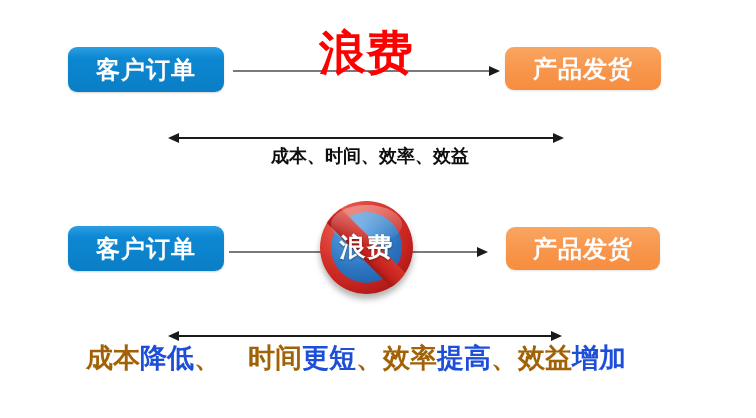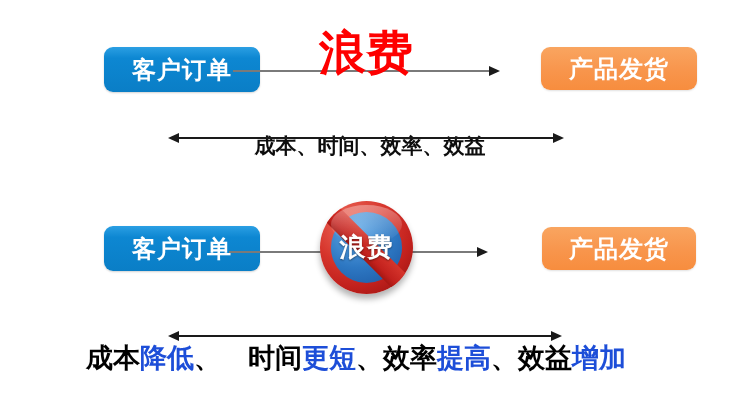--- a/index.html
+++ b/index.html
@@ -8,47 +8,45 @@
     font-family:"Liberation Sans","DejaVu Sans",sans-serif;
   }
   
   .box{
     position:absolute;border-radius:9px;color:#fff;font-weight:bold;font-size:24px;
     display:flex;align-items:center;justify-content:center;letter-spacing:1px;
   }
   .box.blue{
     background:linear-gradient(180deg,#2b9fe3 0%,#0d87d2 25%,#0a7ec6 100%);
     box-shadow:0 1px 2px rgba(0,0,0,.18);
-    margin-left:36px;
   }
   .box.orange{
     background:linear-gradient(180deg,#f9a560 0%,#f8954c 55%,#f78d3e 100%);
     box-shadow:0 1px 2px rgba(0,0,0,.12);
-    margin-left:36px;
   }
   
   .hline{position:absolute;height:2px;background:#7a7a7a;z-index:1;}
   .head{position:absolute;width:0;height:0;border-top:5px solid transparent;border-bottom:5px solid transparent;z-index:1;}
   .head.right{border-left:11px solid #1a1a1a;}
   .head.left{border-right:11px solid #1a1a1a;}
   
   .dline{position:absolute;height:2px;background:#1a1a1a;z-index:1;}
   
   .waste-word{
     position:absolute;left:291px;top:24px;width:150px;height:58px;line-height:58px;
     text-align:center;font-size:47px;font-weight:bold;color:#fe0000;z-index:2;
   }
   
   .metrics{
     position:absolute;text-align:center;font-weight:bold;color:#0d0d0d;white-space:pre;
   }
-  .metrics1{left:0;top:132px;width:740px;font-size:21px;font-family:Liberation Mono, monospace;}
+  .metrics1{left:0;top:144px;width:740px;font-size:18px;font-family:Liberation Mono, monospace;}
   .metrics2{left:0;top:340px;width:712px;font-size:27px;}
   .metrics2 span[data-color="red"]{color:#1d4ed8;}
-  .metrics2 span[data-color="black"]{color:#000000;}
+  .metrics2 span[data-color="black"]{color:#a16207;}
   
   .ban{
     position:absolute;left:320px;top:201px;width:93px;height:93px;border-radius:50%;
     background:radial-gradient(circle at 34% 26%,#ef6f60 0%,#d6352c 42%,#c2211d 66%,#8e100e 100%);
     overflow:hidden;z-index:2;
     box-shadow:0 5px 6px rgba(0,0,0,.30);
   }
   .ban-inner{
     position:absolute;left:11px;top:11px;right:11px;bottom:11px;border-radius:50%;
     background:radial-gradient(circle at 36% 24%,#63abe8 0%,#2d77c2 55%,#1a55a0 100%);

